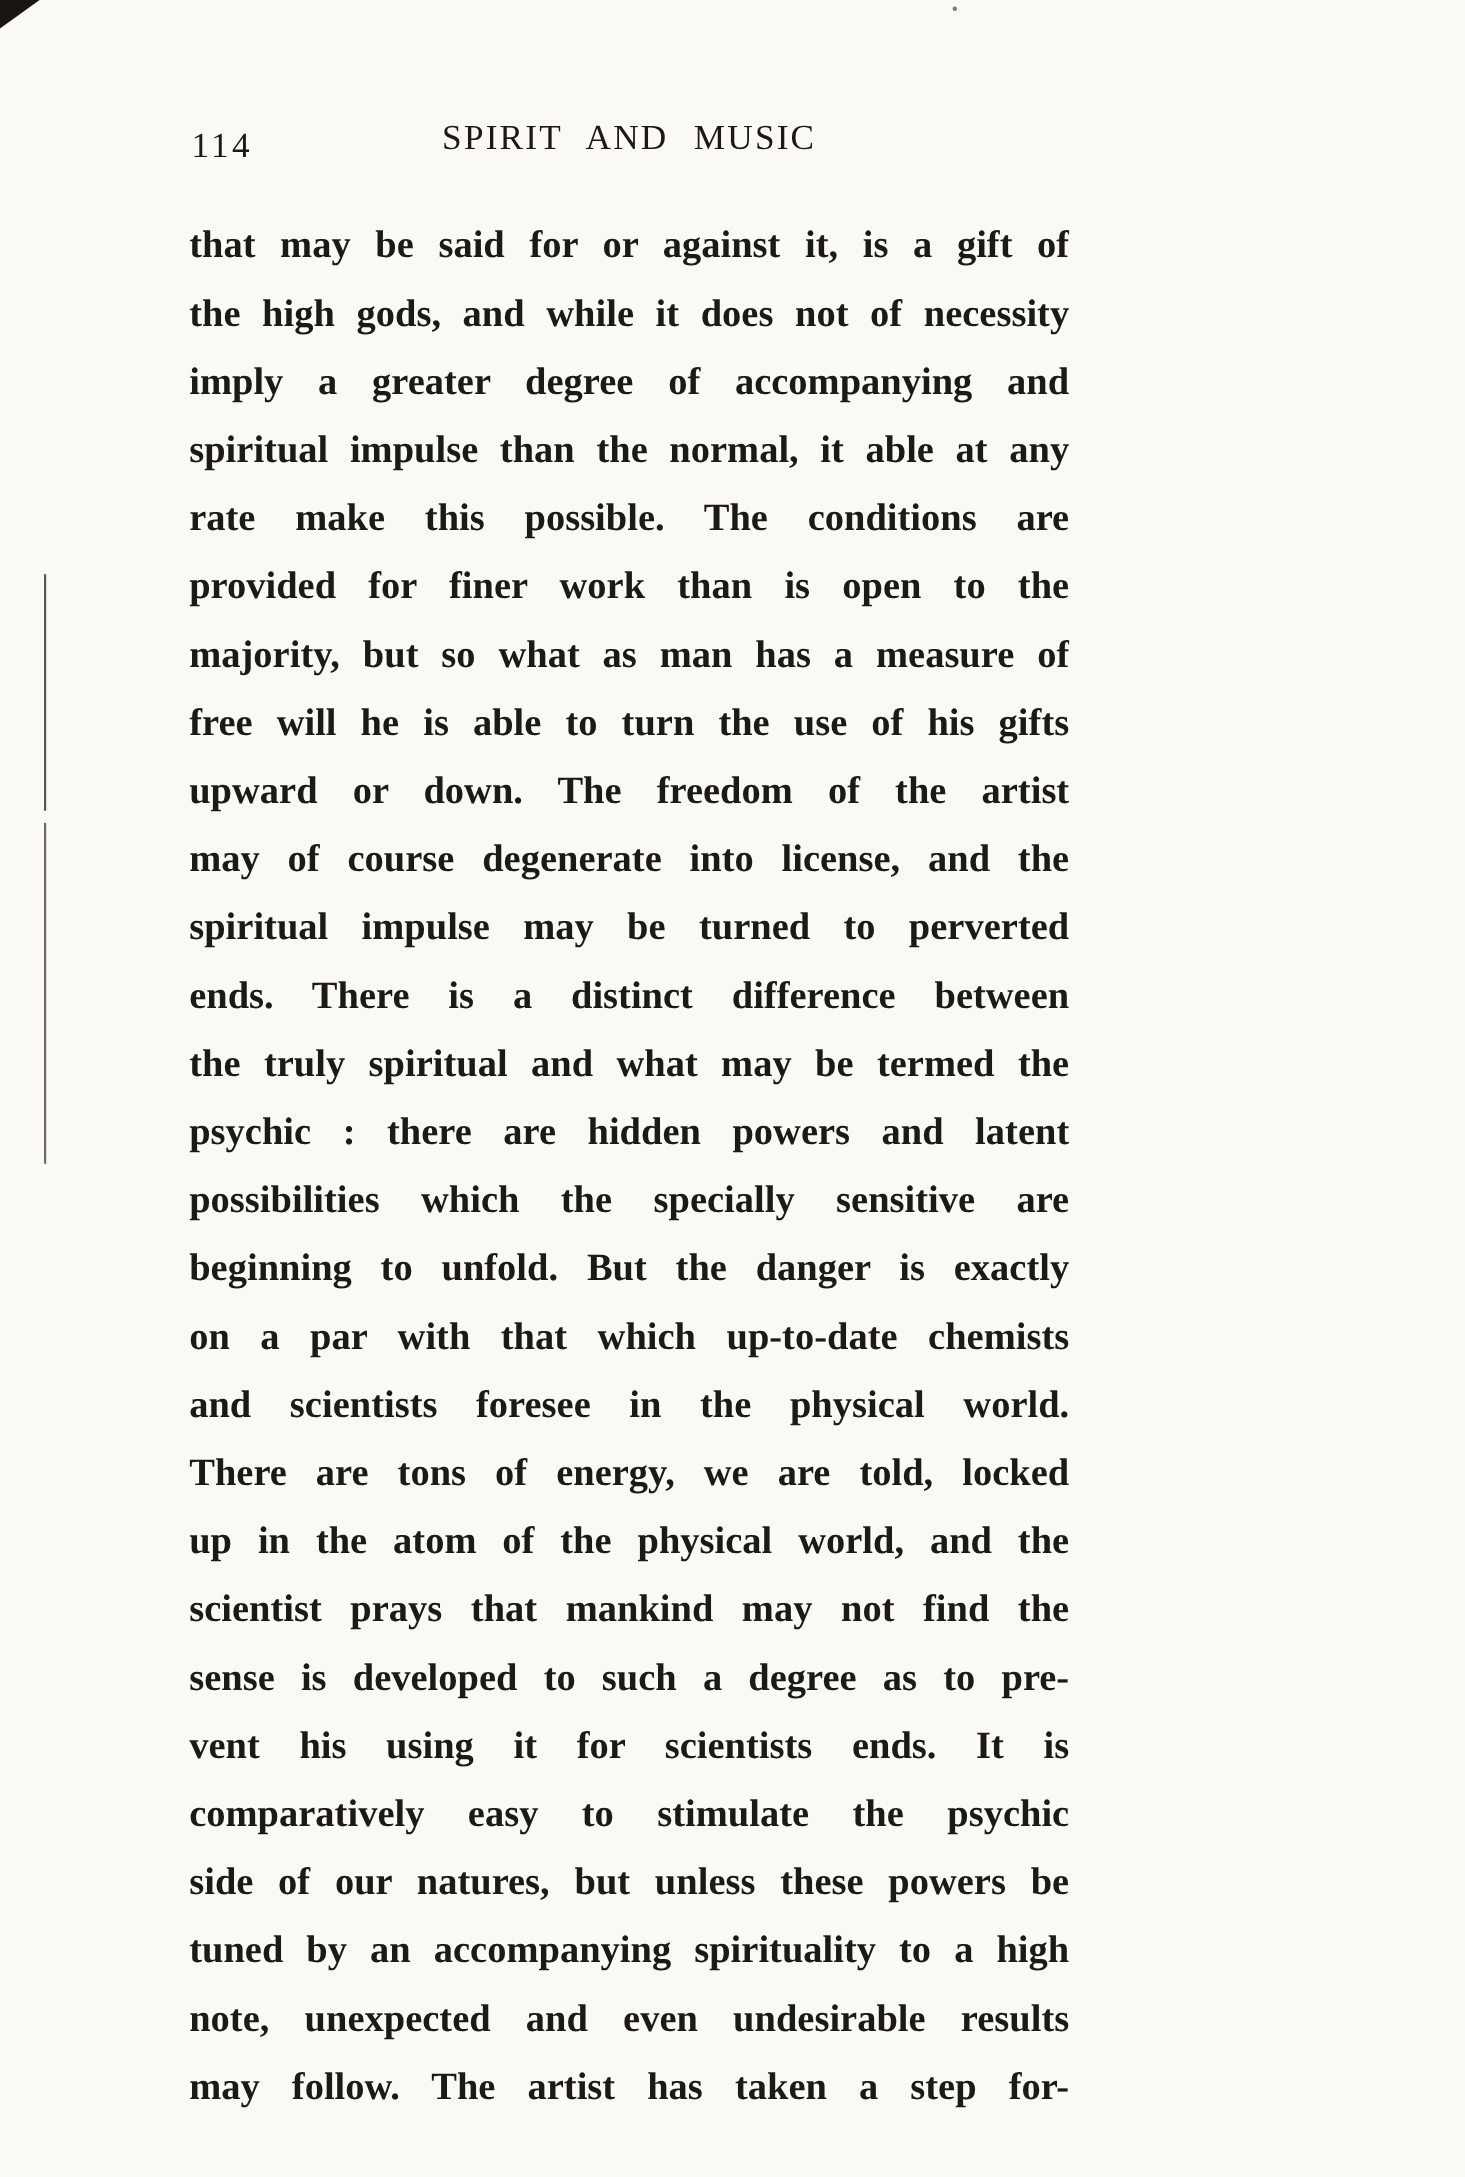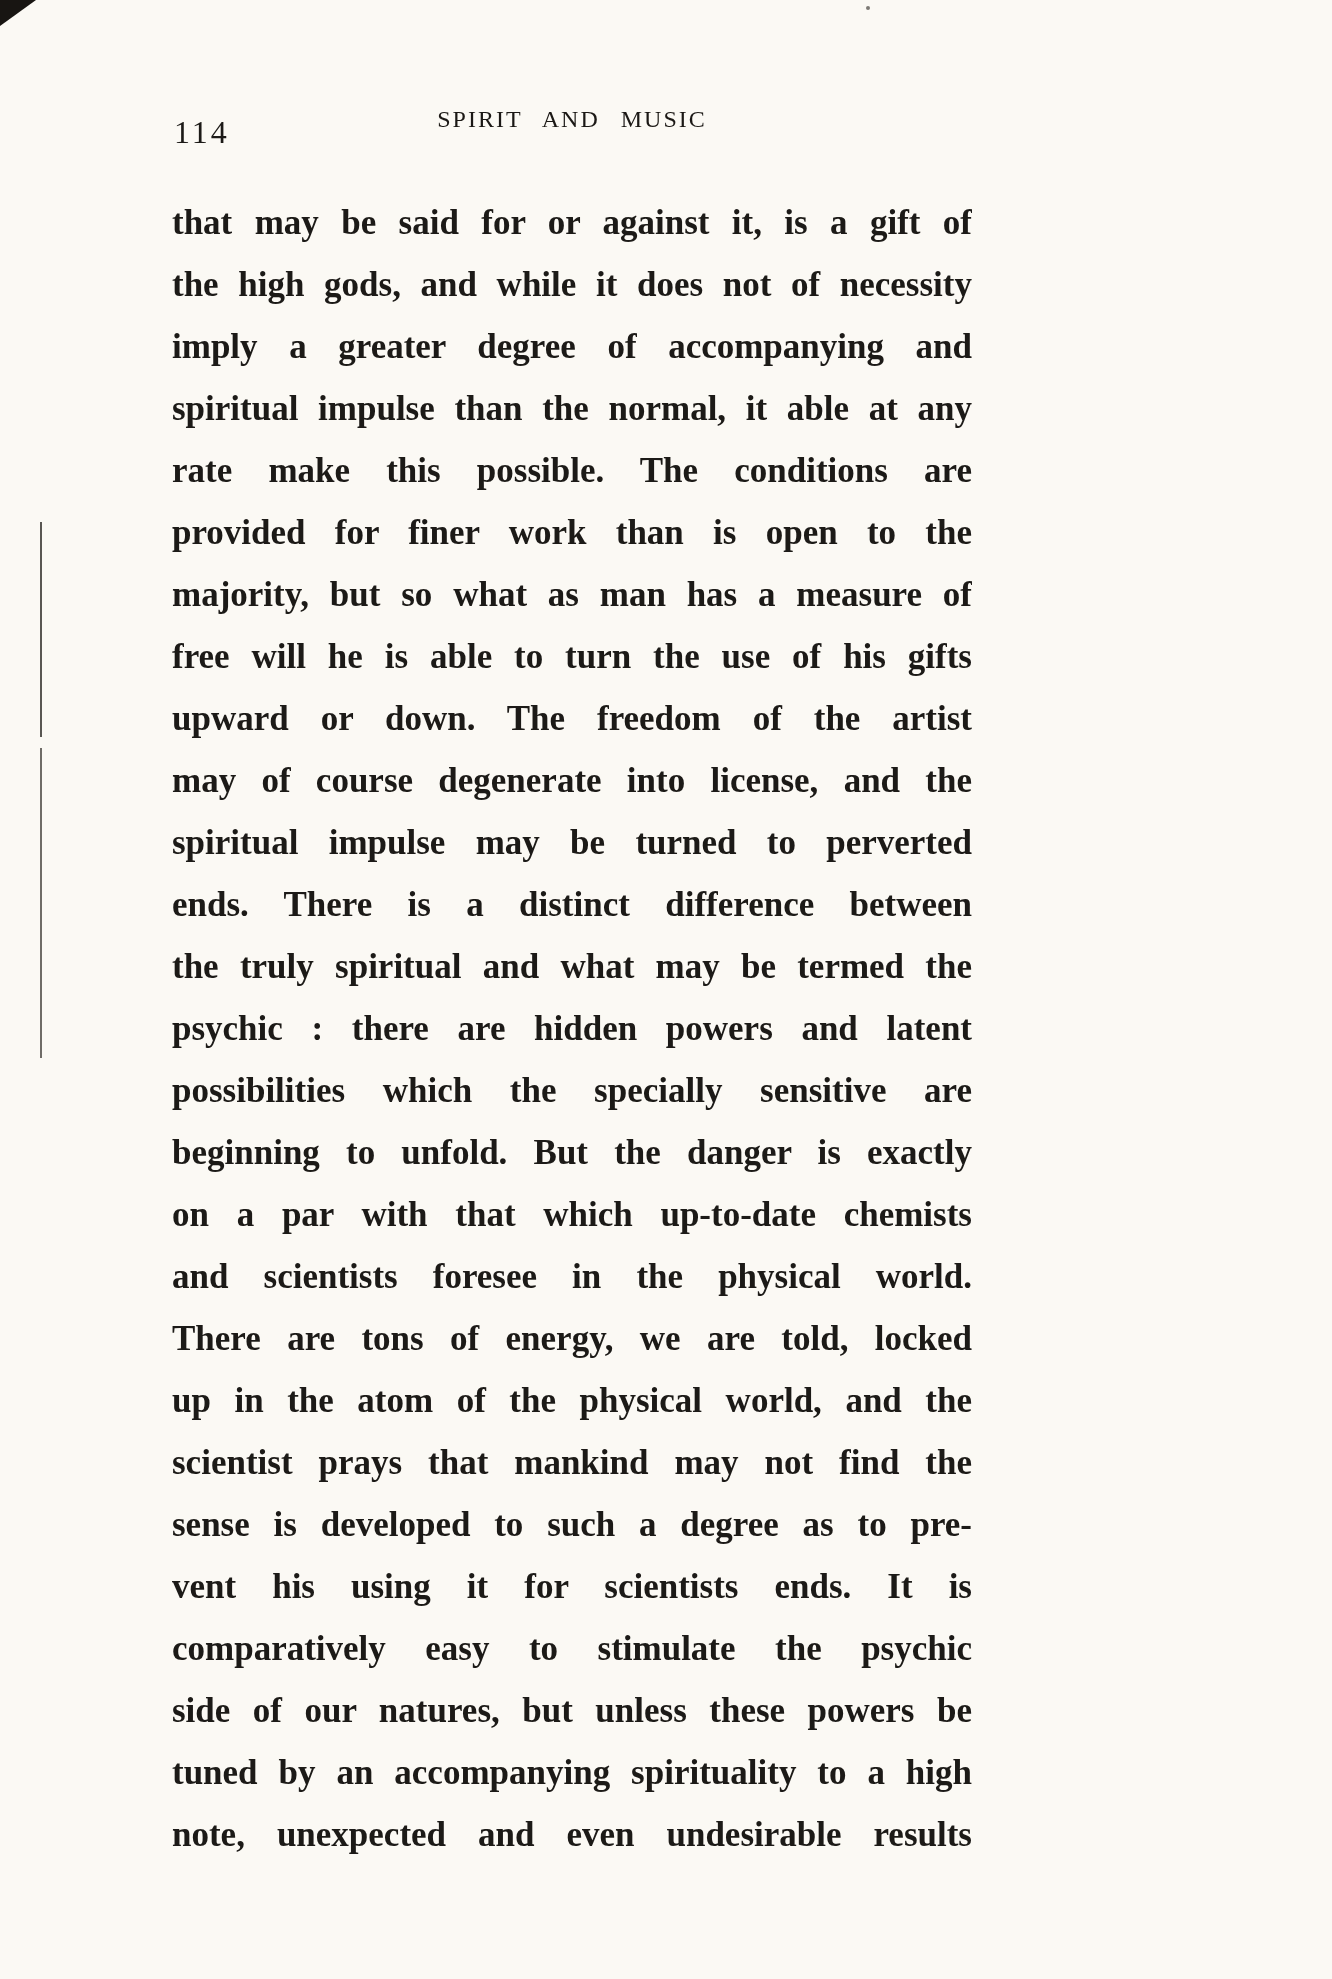--- a/index.html
+++ b/index.html
@@ -63,21 +63,21 @@
   .page-num {
     position: absolute;
     left: 2px;
     top: 8px;
     font-size: 32px;
     letter-spacing: 3px;
   }
   .running-title {
     display: block;
     text-align: center;
-    font-size: 24px;
+    font-size: 32px;
     letter-spacing: 2px;
     word-spacing: 13px;
     color: #1b1815;
   }
   .body-text {
     margin-top: 34px;
     font-size: 35px;
     line-height: 62px;
     font-weight: bold;
   }
@@ -130,16 +130,17 @@
         <div class="line">and scientists foresee in the physical world.</div>
         <div class="line">There are tons of energy, we are told, locked</div>
         <div class="line">up in the atom of the physical world, and the</div>
         <div class="line">scientist prays that mankind may not find the</div>
         <div class="line">sense is developed to such a degree as to pre-</div>
         <div class="line">vent his using it for scientists ends. It is</div>
         <div class="line">comparatively easy to stimulate the psychic</div>
         <div class="line">side of our natures, but unless these powers be</div>
         <div class="line">tuned by an accompanying spirituality to a high</div>
         <div class="line">note, unexpected and even undesirable results</div>
+        <div class="line">may follow. The artist has taken a step for-</div>
       </div>
   </div>
 
 </div>
 
 </body></html>

